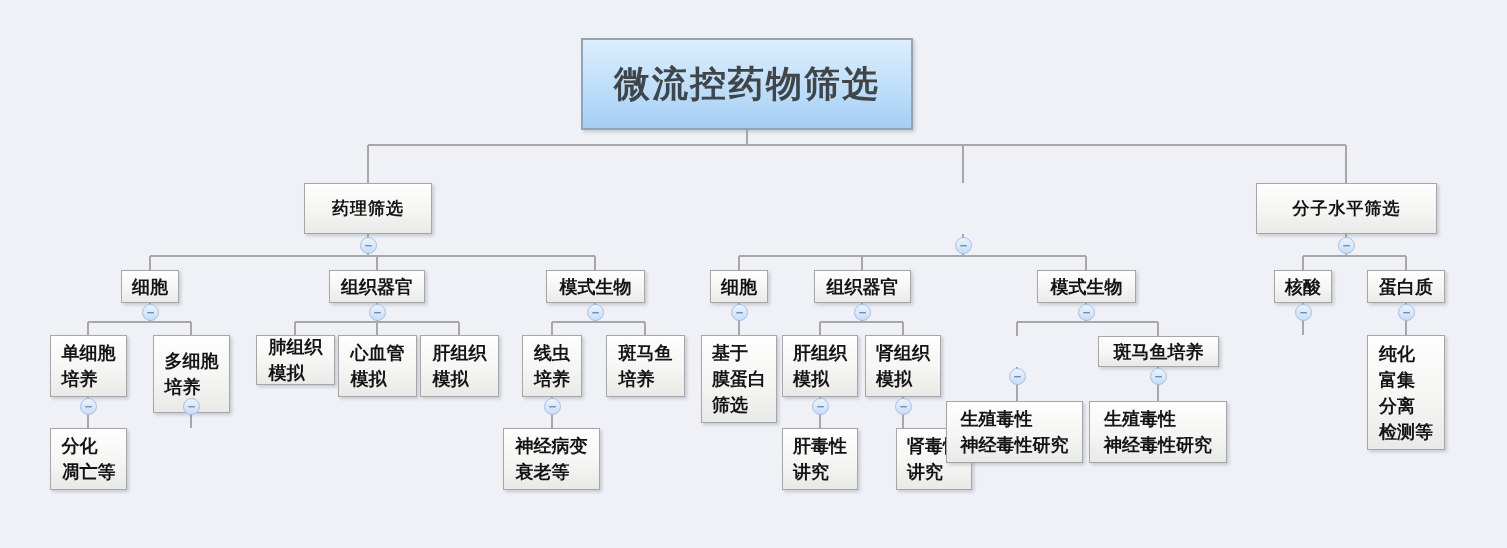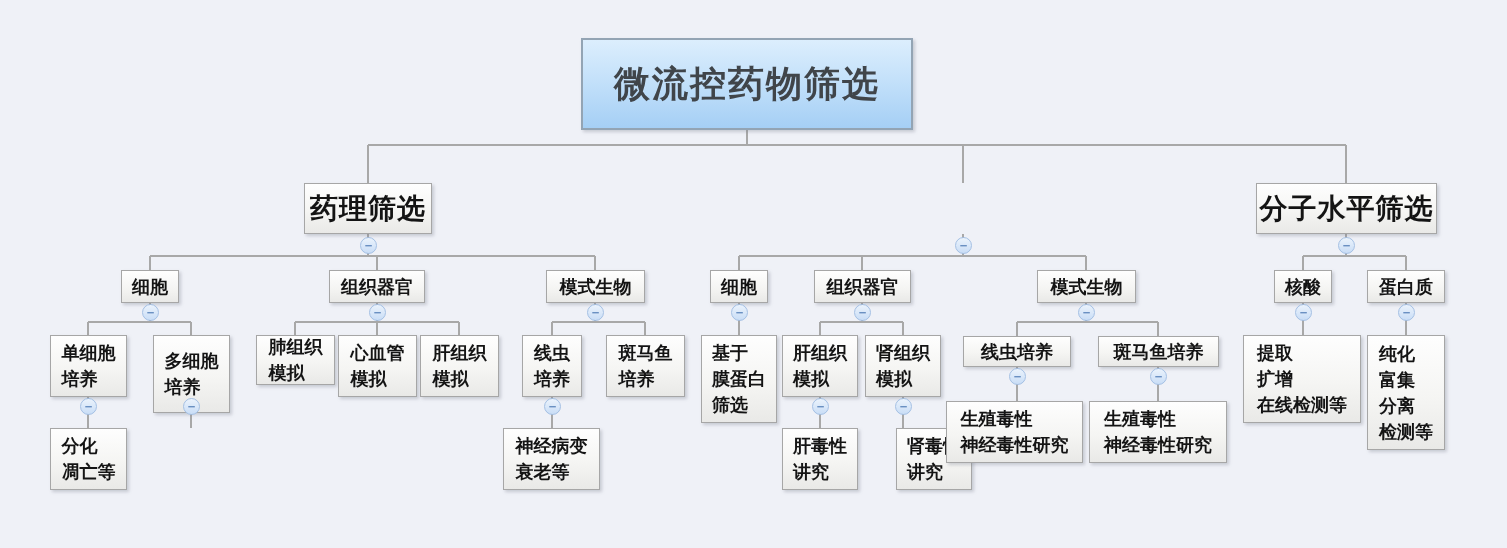--- a/index.html
+++ b/index.html
@@ -44,21 +44,21 @@
   }
   .node.root{
     background:linear-gradient(180deg,#dceefd 0%,#c4e1fa 45%,#a5cff5 100%);
     border:2px solid #93a4b4;
     font-size:36px;
     letter-spacing:2px;
     color:#40454a;
     justify-content:center;
   }
   .node.lvl1{
-    font-size:28px;
+    font-size:17px;
     letter-spacing:1px;
   }
   .collapse{
     position:absolute;
     width:17px;height:17px;
     box-sizing:border-box;
     border-radius:50%;
     background:linear-gradient(180deg,#ebf3fc 0%,#c9ddf6 100%);
     border:1px solid #a4c0e4;
     color:#6a90c2;
@@ -152,30 +152,22 @@
 筛选</span>
   </div>
   <div class="node" style="left:782px;top:335px;width:76px;height:62px">
     <span class="lbl">肝组织
 模拟</span>
   </div>
   <div class="node" style="left:865px;top:335px;width:76px;height:62px">
     <span class="lbl">肾组织
 模拟</span>
   </div>
-  <div class="node" style="left:963px;top:336px;width:108px;height:31px">
-    <span class="lbl">线虫培养</span>
-  </div>
   <div class="node" style="left:1098px;top:336px;width:121px;height:31px">
     <span class="lbl">斑马鱼培养</span>
-  </div>
-  <div class="node" style="left:1243px;top:335px;width:118px;height:88px">
-    <span class="lbl">提取
-扩增
-在线检测等</span>
   </div>
   <div class="node" style="left:1367px;top:335px;width:78px;height:115px">
     <span class="lbl">纯化
 富集
 分离
 检测等</span>
   </div>
 
   <div class="node" style="left:50px;top:428px;width:77px;height:62px">
     <span class="lbl">分化

